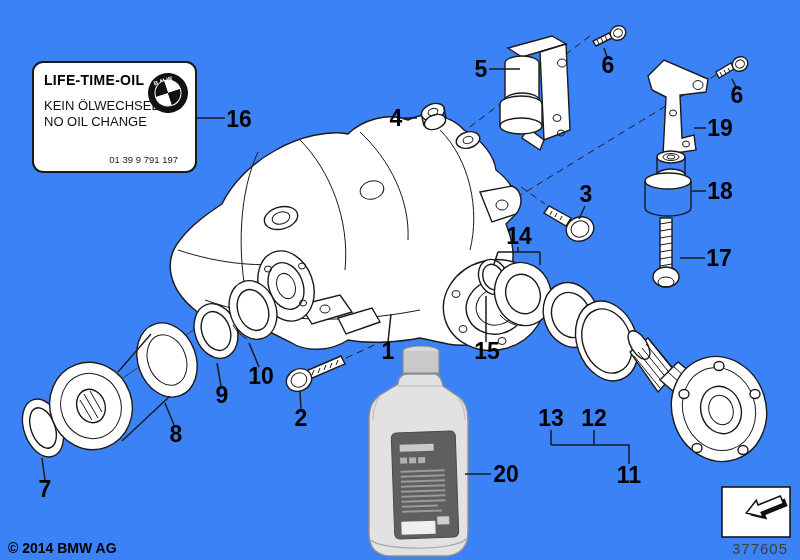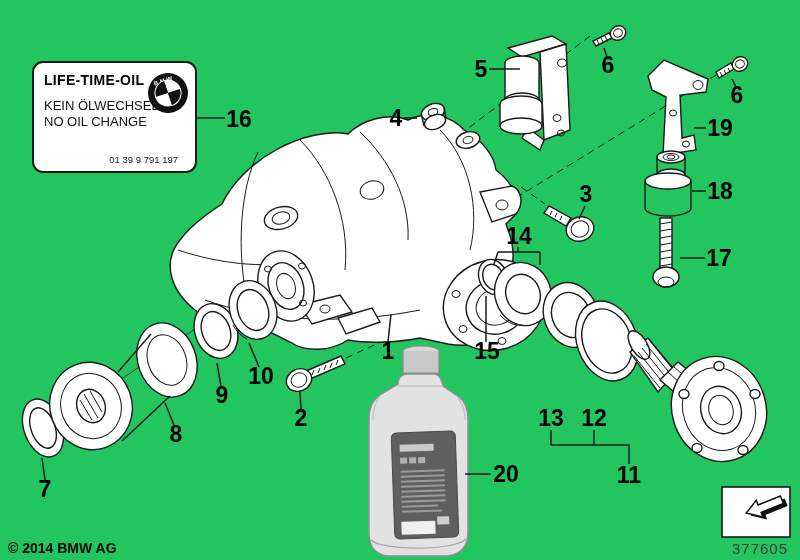--- a/index.html
+++ b/index.html
@@ -1,16 +1,16 @@
 <!DOCTYPE html>
 <html><head>
 <meta charset="utf-8">
 <style>
   html,body{margin:0;padding:0;background:#fff;}
-  .stage{position:relative;width:800px;height:560px;background:#22c55e;overflow:hidden;
+  .stage{position:relative;width:800px;height:560px;background:#3b82f6;overflow:hidden;
          font-family:"Liberation Sans",sans-serif;}
   svg{display:block;}
   .fw{fill:#ffffff;stroke:#1a1a1a;stroke-width:1.4;}
   .ln{fill:none;stroke:#1a1a1a;stroke-width:1.4;}
   .thin{fill:none;stroke:#1a1a1a;stroke-width:1;}
   .hair{fill:none;stroke:#2a2a2a;stroke-width:0.8;}
   .dash{fill:none;stroke:#1a1a1a;stroke-width:1;stroke-dasharray:7 5;}
   .callout{font:bold 23px "Liberation Sans",sans-serif;fill:#000;}
   .boxtitle{font:bold 14px "Liberation Sans",sans-serif;fill:#000;letter-spacing:.3px;}
   .boxline{font:13px "Liberation Sans",sans-serif;fill:#111;}

